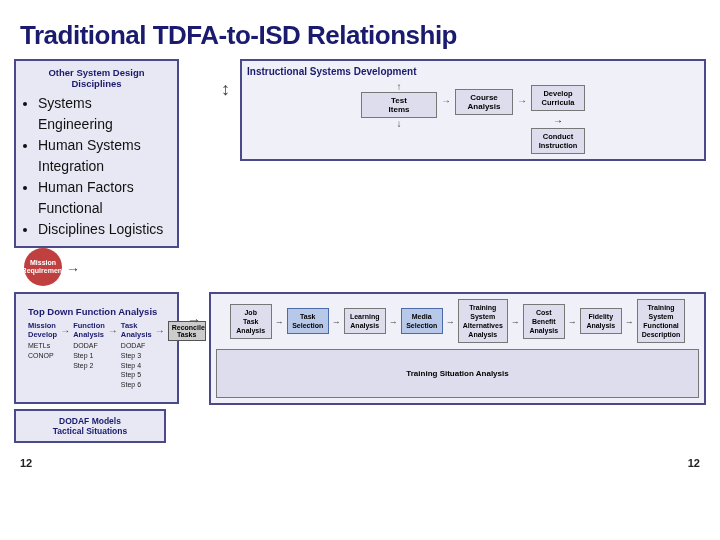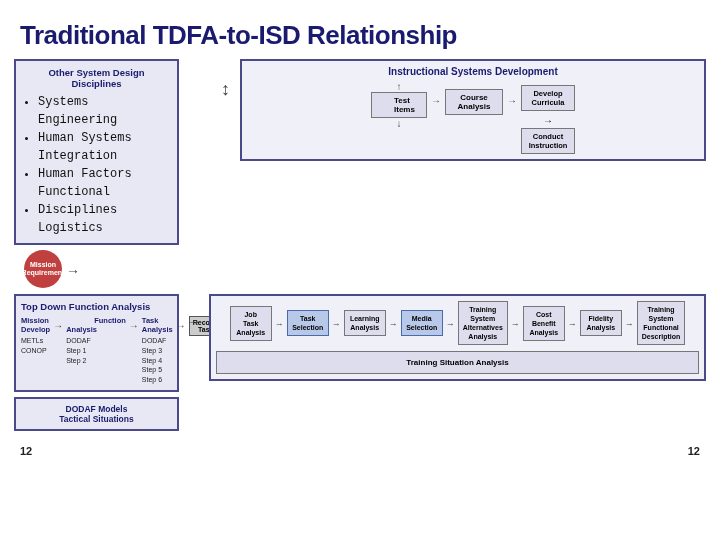--- a/index.html
+++ b/index.html
@@ -46,57 +46,55 @@
       font-size: 9.5px;
       font-weight: bold;
       color: #1a1a6e;
       margin-bottom: 4px;
       text-align: center;
     }
 
     .other-systems-box ul {
       list-style: disc;
       padding-left: 14px;
-      font-size: 12px;
+      font-size: 14px;
       color: #111;
       line-height: 1.5;
-      font-family: Liberation Mono, monospace;
     }
 
     .isd-outer {
       flex: 1;
       border: 2px solid #4a4a8a;
       background: #f0f0f8;
       padding: 5px;
       position: relative;
     }
 
     .isd-title {
       font-size: 10px;
       font-weight: bold;
       color: #1a1a6e;
-      text-align: center;
       margin-bottom: 4px;
     }
 
     .isd-inner-row {
       display: flex;
       gap: 4px;
       align-items: flex-start;
       justify-content: center;
     }
 
     .test-items-box {
       border: 1px solid #777;
       background: #dde;
       padding: 3px 22px;
       font-size: 8px;
       font-weight: bold;
       text-align: center;
-      width: 56px;
+      width: 76px;
     }
 
     .develop-curricula-box, .conduct-instruction-box {
       border: 1px solid #777;
       background: #dde;
       padding: 3px 5px;
       font-size: 7.5px;
       font-weight: bold;
       text-align: center;
       width: 54px;
@@ -132,21 +130,21 @@
       display: flex;
       align-items: center;
       justify-content: center;
       text-align: center;
       flex-shrink: 0;
     }
 
     .tdfa-box {
       border: 2px solid #4a4a8a;
       background: #e8e8f4;
-      padding: 5px;
+      padding: 12px;
     }
 
     .tdfa-title {
       font-size: 9.5px;
       font-weight: bold;
       color: #1a1a6e;
       margin-bottom: 4px;
     }
 
     .tdfa-inner {
@@ -217,33 +215,33 @@
       background: #b8c8e8;
       border-color: #4a6aaa;
     }
 
     .training-situation {
       border: 1px solid #777;
       background: #dde;
       font-size: 8px;
       font-weight: bold;
       text-align: center;
-      padding: 6px;
+      padding: 19px;
       margin-top: 2px;
     }
 
     
     .dodaf-models-box {
       border: 2px solid #4a4a8a;
       background: #e8e8f4;
       padding: 5px 8px;
       font-size: 8.5px;
       font-weight: bold;
       color: #1a1a6e;
-      width: 165px;
+      width: 152px;
       text-align: center;
     }
 
     
     .footer-row {
       display: flex;
       justify-content: space-between;
       padding: 8px 20px 0 20px;
       font-size: 11px;
       font-weight: bold;
@@ -252,21 +250,21 @@
   </style>
 </head>
 <body>
 
 <div class="page-title">Traditional TDFA-to-ISD Relationship</div>
 
 <div class="main-content">
 
   <div class="top-row">
 
-    <div style="display:flex; flex-direction:column; gap:5px; width:197px; flex-shrink:0;">
+    <div style="display:flex; flex-direction:column; width:197px; flex-shrink:0;">
       <div class="other-systems-box">
         <div class="box-title">Other System Design Disciplines</div>
         <ul>
           <li>Systems Engineering</li>
           <li>Human Systems Integration</li>
           <li>Human Factors Functional</li>
           <li>Disciplines Logistics</li>
         </ul>
       </div>
       <div style="display:flex; align-items:center; gap:4px; padding-left:10px;">
@@ -333,21 +331,21 @@
             </div>
             <div class="tdfa-col-content">
               <span style="white-space:pre-line;">METLs
 CONOP</span>
             </div>
           </div>
           <span style="font-size:10px; color:#444; margin-top:3px;">→</span>
 
           <div class="tdfa-col">
             <div class="tdfa-col-header">
-              <span style="white-space:pre-line;margin-left:28px;">Function
+              <span style="white-space:pre-line;">Function
 Analysis</span>
             </div>
             <div class="tdfa-col-content">
               <span style="white-space:pre-line;">DODAF
 Step 1
 Step 2</span>
             </div>
           </div>
           <span style="font-size:10px; color:#444; margin-top:3px;">→</span>
 

